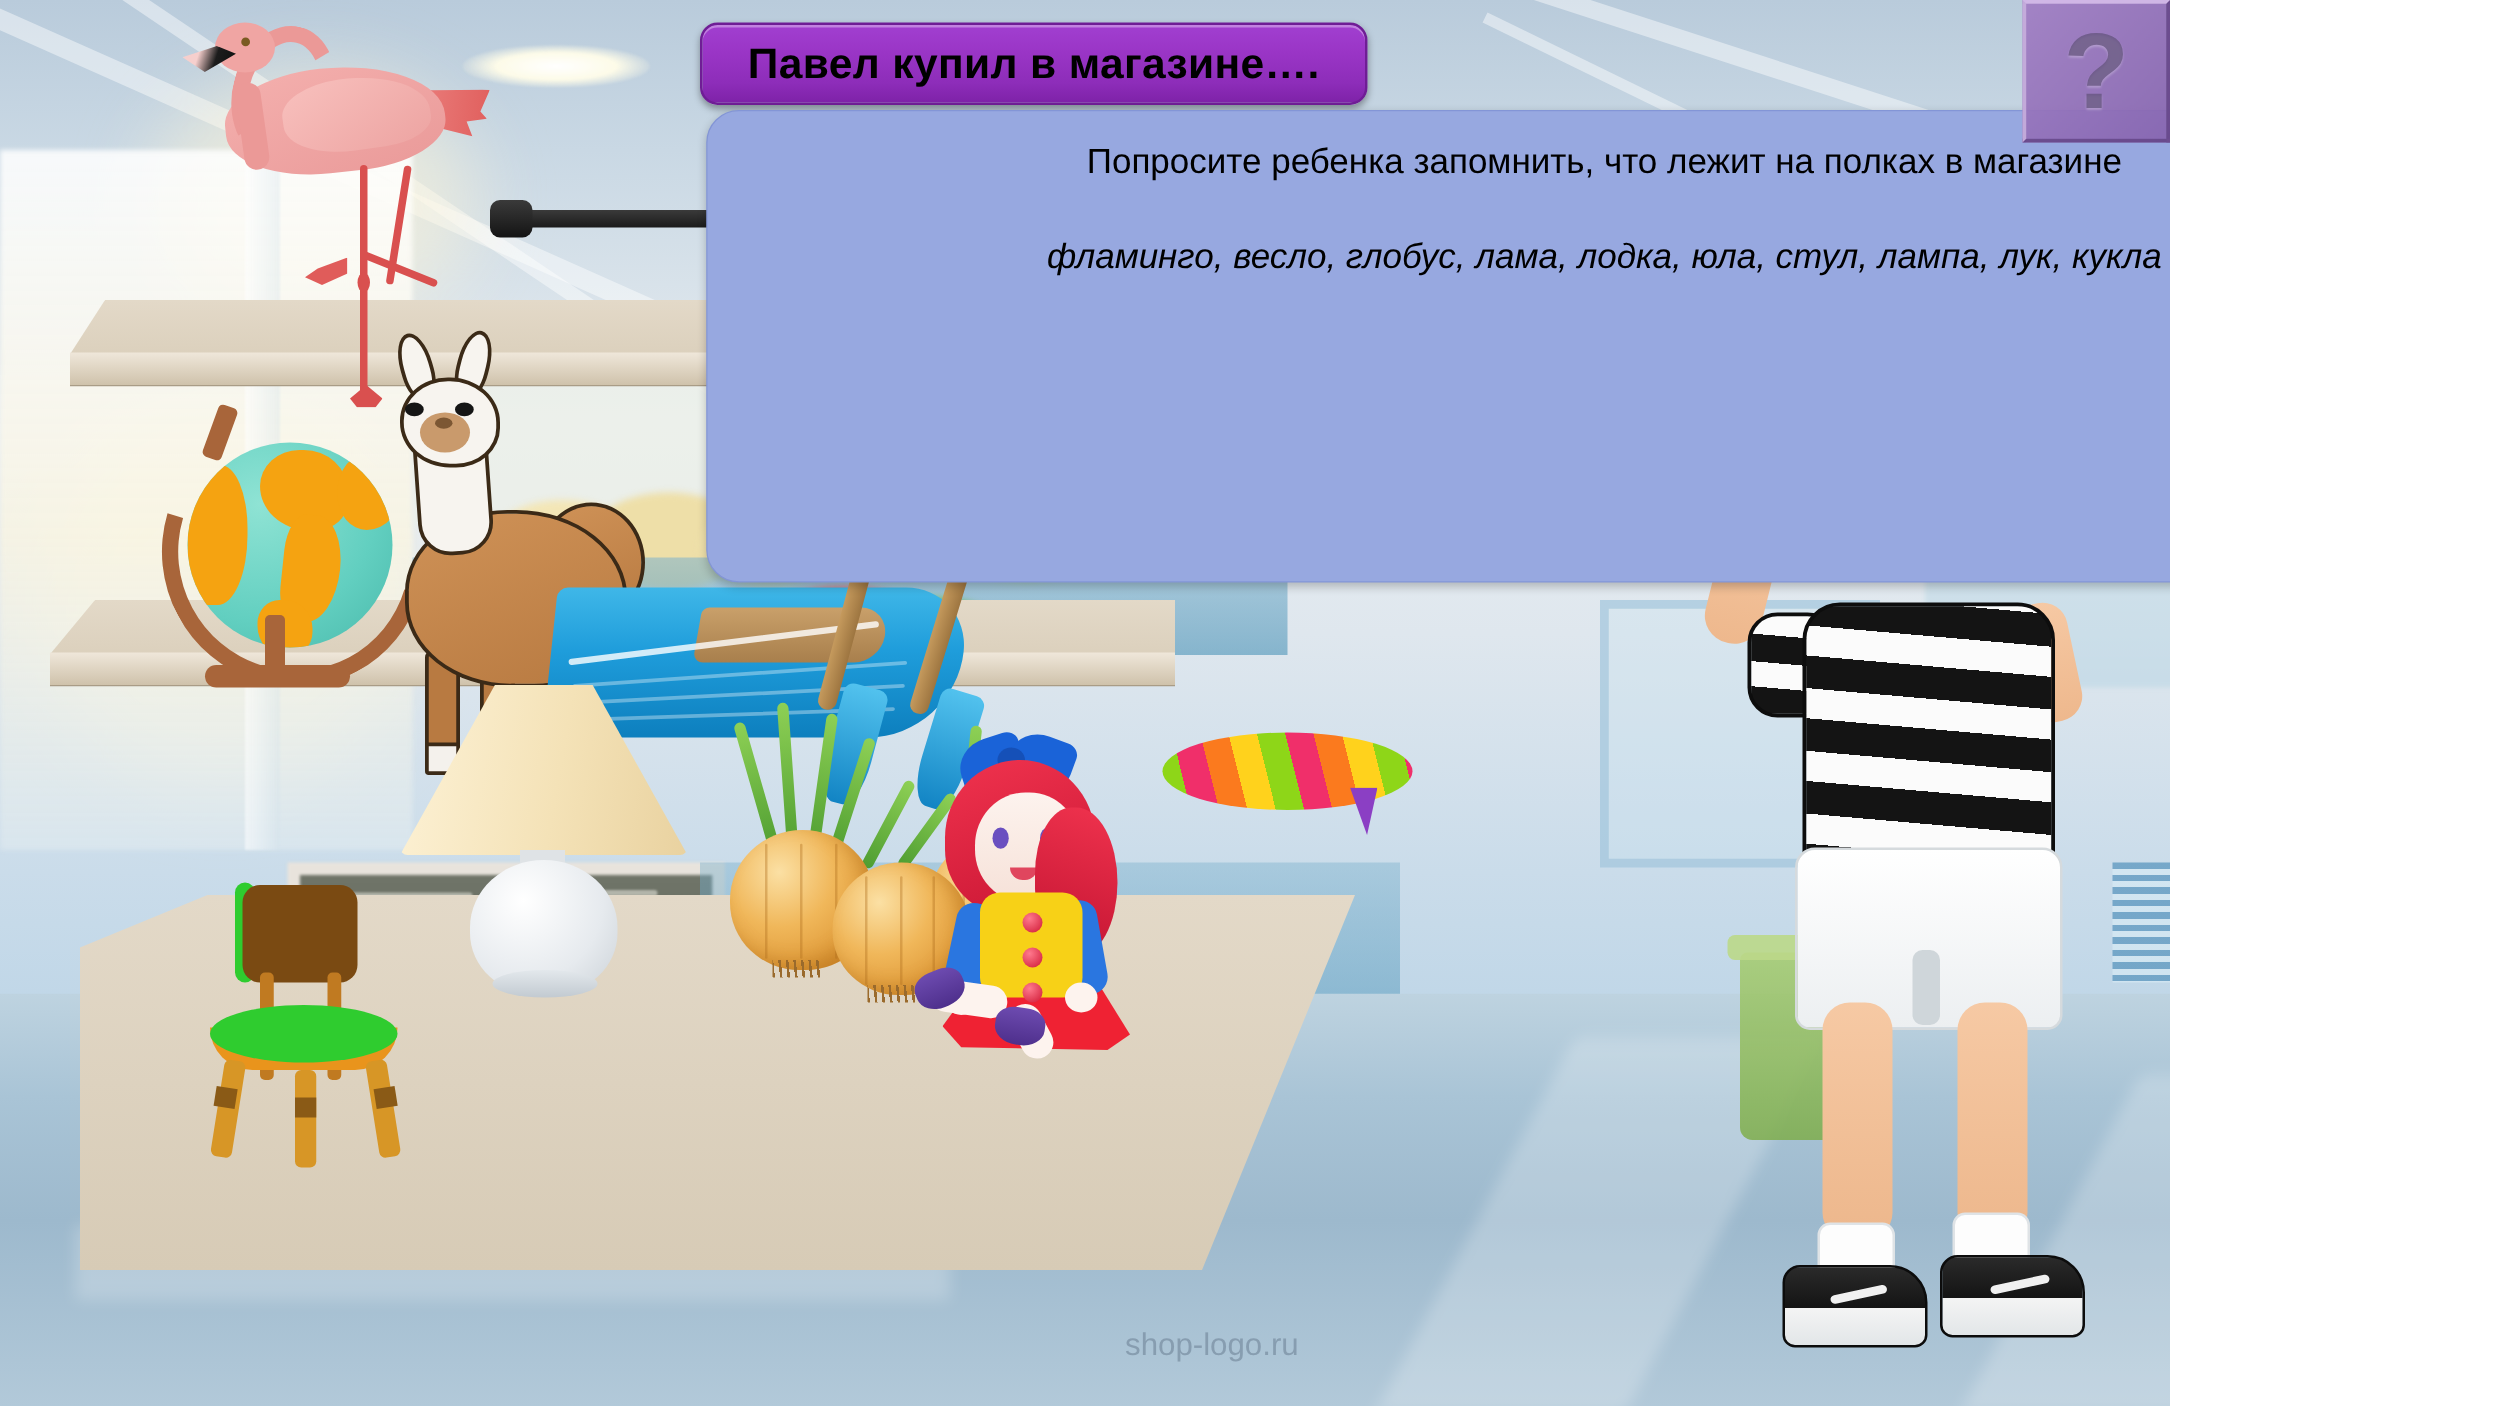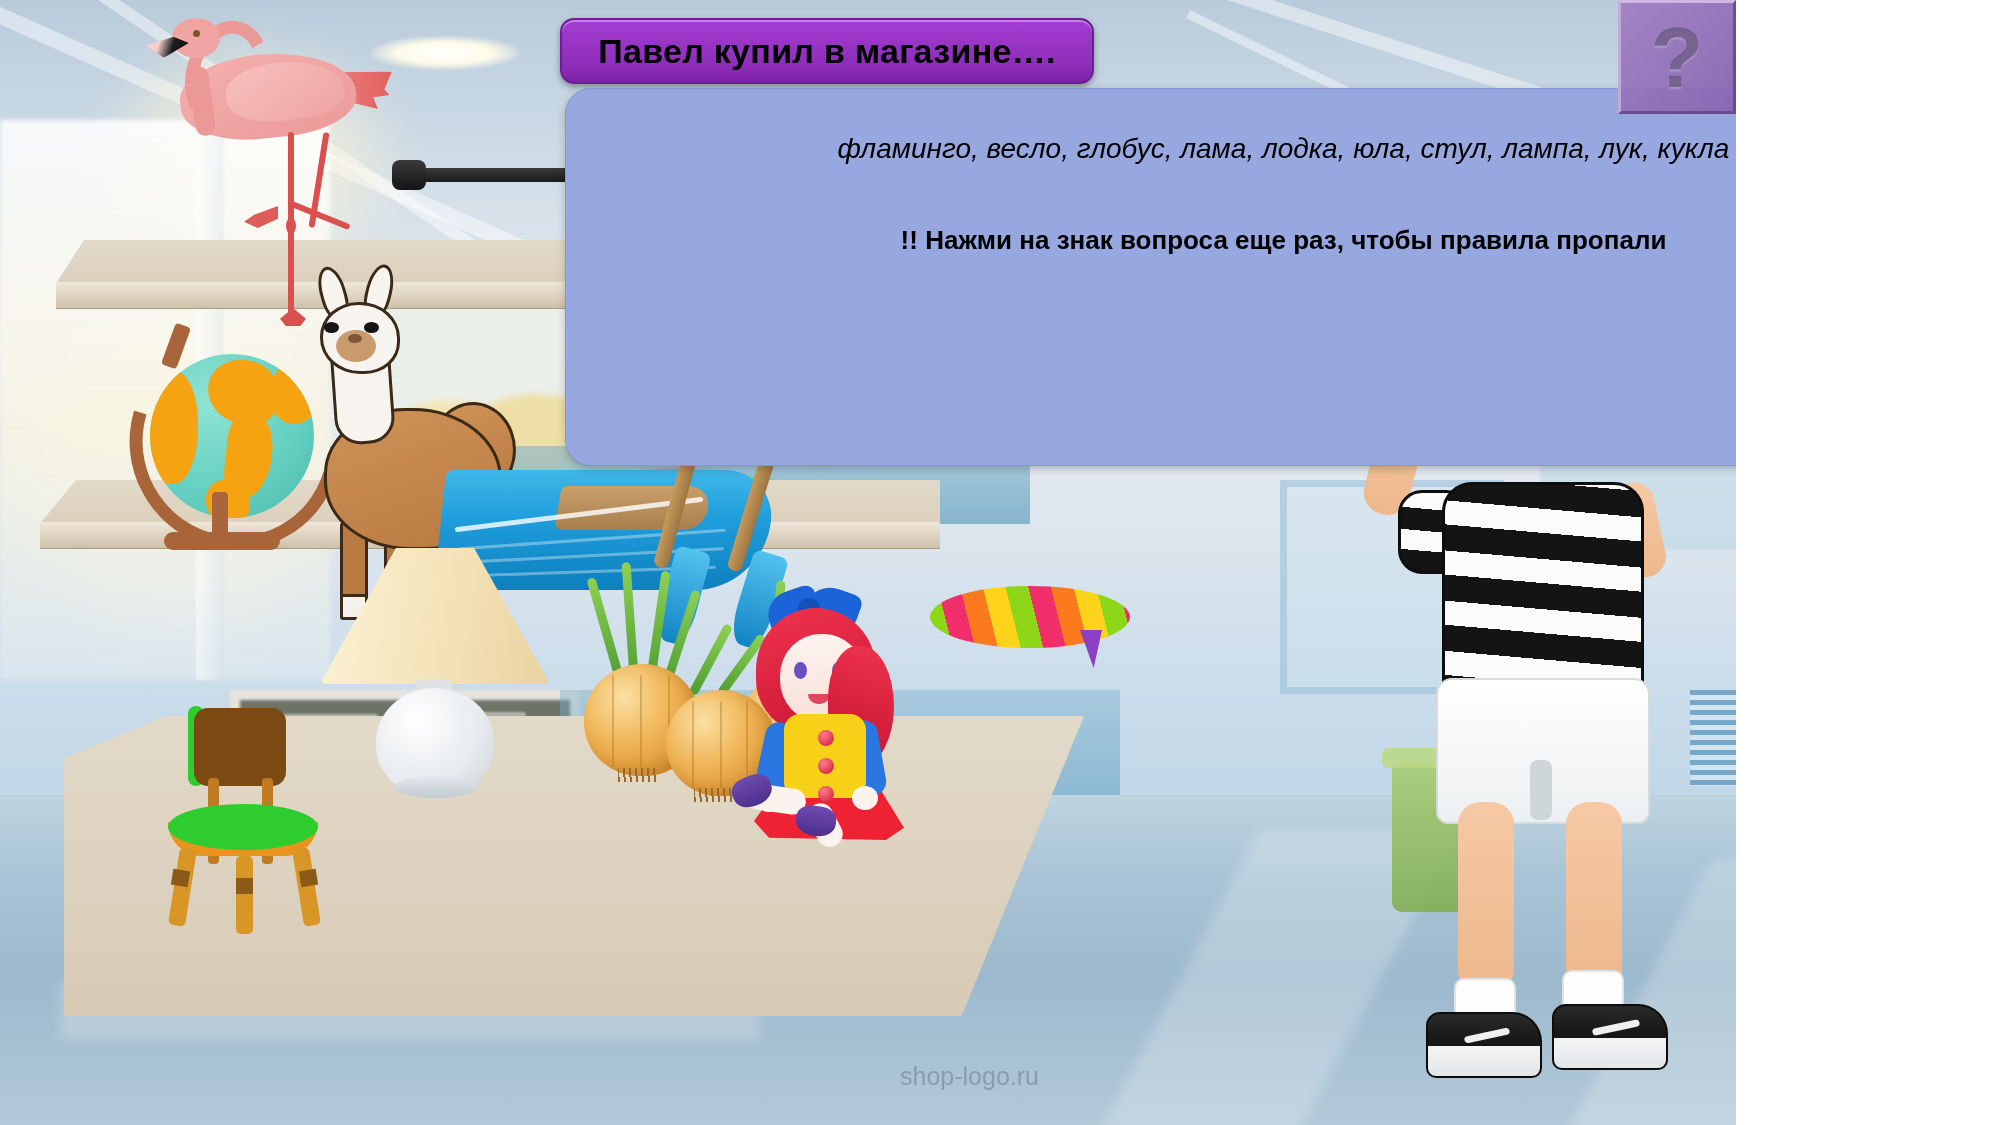--- a/index.html
+++ b/index.html
@@ -472,22 +472,22 @@
     <div class="by-lace" style="left:84px;top:602px;width:46px;"></div>
     <div class="by-shoe" style="left:172px;top:574px;"></div>
     <div class="by-lace" style="left:212px;top:594px;width:48px;"></div>
   </div>
 
   <div class="title-banner">
     <span>Павел купил в магазине….</span>
   </div>
 
   <div class="panel">
+    <div class="ln l1">Попросите ребенка запомнить, что лежит на полках в магазине</div>
     <div class="ln l4">фламинго, весло, глобус, лама, лодка, юла, стул, лампа, лук, кукла</div>
-    <div class="ln l5">!! Нажми на знак вопроса еще раз, чтобы правила пропали</div>
   </div>
 
   <div class="help-btn">
     <span>?</span>
   </div>
 
   <div class="watermark">shop-logo.ru</div>
 </div>
 
 </body></html>

